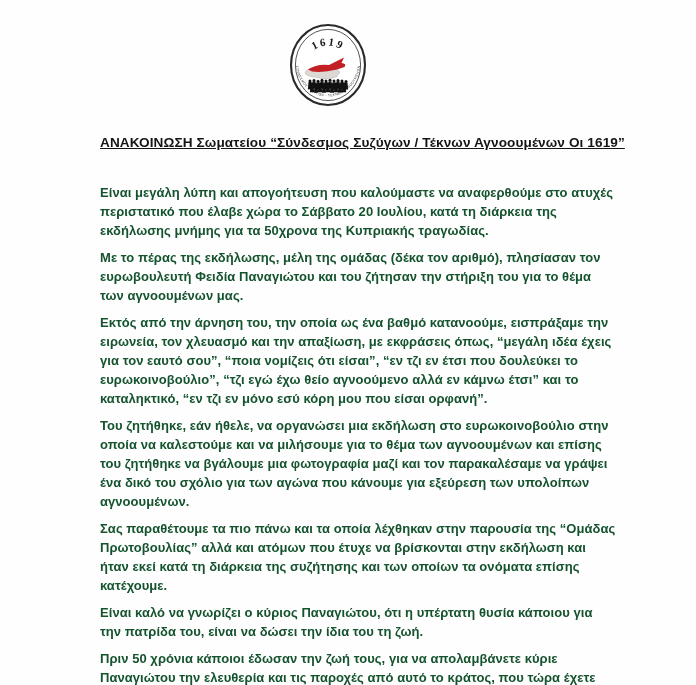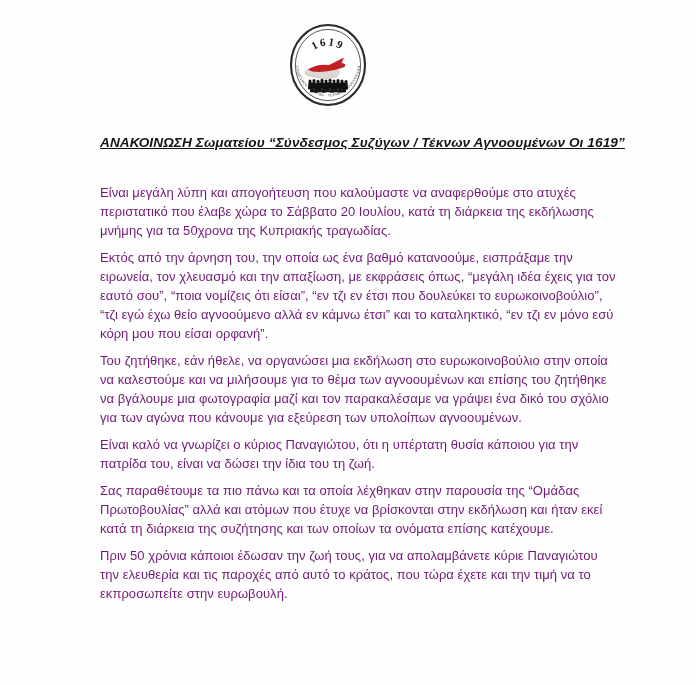--- a/index.html
+++ b/index.html
@@ -31,28 +31,27 @@
   }
   .doc-title {
     font-size: 13.6px;
     font-weight: 700;
     line-height: 19px;
     text-decoration: underline;
     color: #151515;
     margin: 0 0 31px 0;
     letter-spacing: 0.1px;
     white-space: nowrap;
-    font-style: italic;
   }
   .doc-par {
     font-size: 13px;
-    font-weight: 400;
+    font-weight: 700;
     line-height: 19px;
     margin: 0 0 8px 0;
-    color: #701a75;
+    color: #14532d;
     letter-spacing: 0.05px;
   }
 </style>
 </head>
 <body>
 
 <div class="page">
 
   <svg class="logo" viewBox="0 0 80 84" aria-hidden="true">
     <defs>
@@ -98,21 +97,22 @@
       <use href="#person" x="48" y="61"></use>
         <use href="#person" x="52" y="61.4"></use>
       <use href="#person" x="56" y="61.1"></use>
     </g>
   </svg>
 
   <div class="content">
     <h1 class="doc-title">ΑΝΑΚΟΙΝΩΣΗ Σωματείου “Σύνδεσμος Συζύγων / Τέκνων Αγνοουμένων Οι 1619”</h1>
 
     <p class="doc-par">Είναι μεγάλη λύπη και απογοήτευση που καλούμαστε να αναφερθούμε στο ατυχές περιστατικό που έλαβε χώρα το Σάββατο 20 Ιουλίου, κατά τη διάρκεια της εκδήλωσης μνήμης για τα 50χρονα της Κυπριακής τραγωδίας.</p>
+    <p class="doc-par">Με το πέρας της εκδήλωσης, μέλη της ομάδας (δέκα τον αριθμό), πλησίασαν τον ευρωβουλευτή Φειδία Παναγιώτου και του ζήτησαν την στήριξη του για το θέμα των αγνοουμένων μας.</p>
     <p class="doc-par">Εκτός από την άρνηση του, την οποία ως ένα βαθμό κατανοούμε, εισπράξαμε την ειρωνεία, τον χλευασμό και την απαξίωση, με εκφράσεις όπως, “μεγάλη ιδέα έχεις για τον εαυτό σου”, “ποια νομίζεις ότι είσαι”,  “εν τζι εν έτσι που δουλεύκει το ευρωκοινοβούλιο”, “τζι εγώ έχω θείο αγνοούμενο αλλά εν κάμνω έτσι” και το καταληκτικό, “εν τζι εν μόνο εσύ κόρη μου που είσαι ορφανή”.</p>
     <p class="doc-par">Του ζητήθηκε, εάν ήθελε, να οργανώσει μια εκδήλωση στο ευρωκοινοβούλιο στην οποία να καλεστούμε και να μιλήσουμε για το θέμα των αγνοουμένων και επίσης του ζητήθηκε να βγάλουμε μια φωτογραφία μαζί και τον παρακαλέσαμε να γράψει ένα δικό του σχόλιο για των αγώνα που κάνουμε για εξεύρεση των υπολοίπων αγνοουμένων.</p>
+    <p class="doc-par">Σας παραθέτουμε τα πιο πάνω και τα οποία λέχθηκαν στην παρουσία της “Ομάδας Πρωτοβουλίας” αλλά και ατόμων που έτυχε να βρίσκονται στην εκδήλωση και ήταν εκεί κατά τη διάρκεια της συζήτησης και των οποίων τα ονόματα επίσης κατέχουμε.</p>
     <p class="doc-par">Είναι καλό να γνωρίζει ο κύριος Παναγιώτου, ότι η υπέρτατη θυσία κάποιου για την πατρίδα του, είναι να δώσει την ίδια του τη ζωή.</p>
-    <p class="doc-par">Σας παραθέτουμε τα πιο πάνω και τα οποία λέχθηκαν στην παρουσία της “Ομάδας Πρωτοβουλίας” αλλά και ατόμων που έτυχε να βρίσκονται στην εκδήλωση και ήταν εκεί κατά τη διάρκεια της συζήτησης και των οποίων τα ονόματα επίσης κατέχουμε.</p>
     <p class="doc-par">Πριν 50 χρόνια κάποιοι έδωσαν την ζωή τους, για να απολαμβάνετε κύριε Παναγιώτου την ελευθερία και τις παροχές από αυτό το κράτος, που τώρα έχετε και την τιμή να το εκπροσωπείτε στην ευρωβουλή.</p>
 
   </div>
 
 </div>
 
 </body></html>

